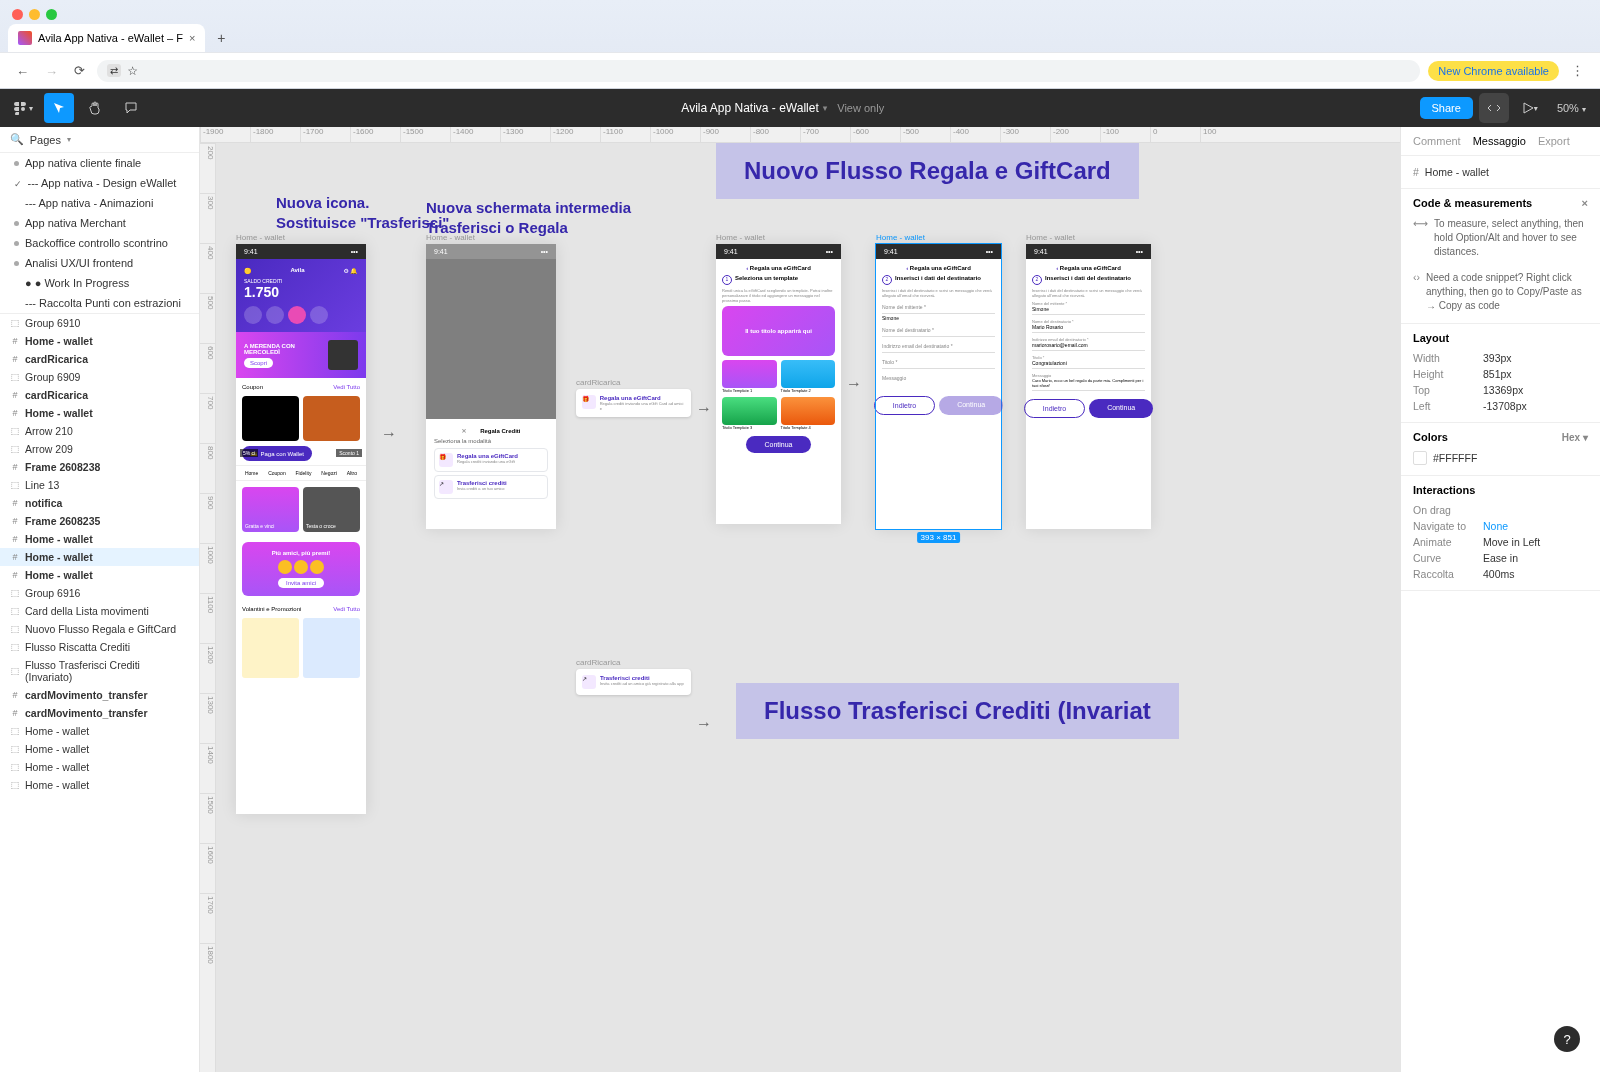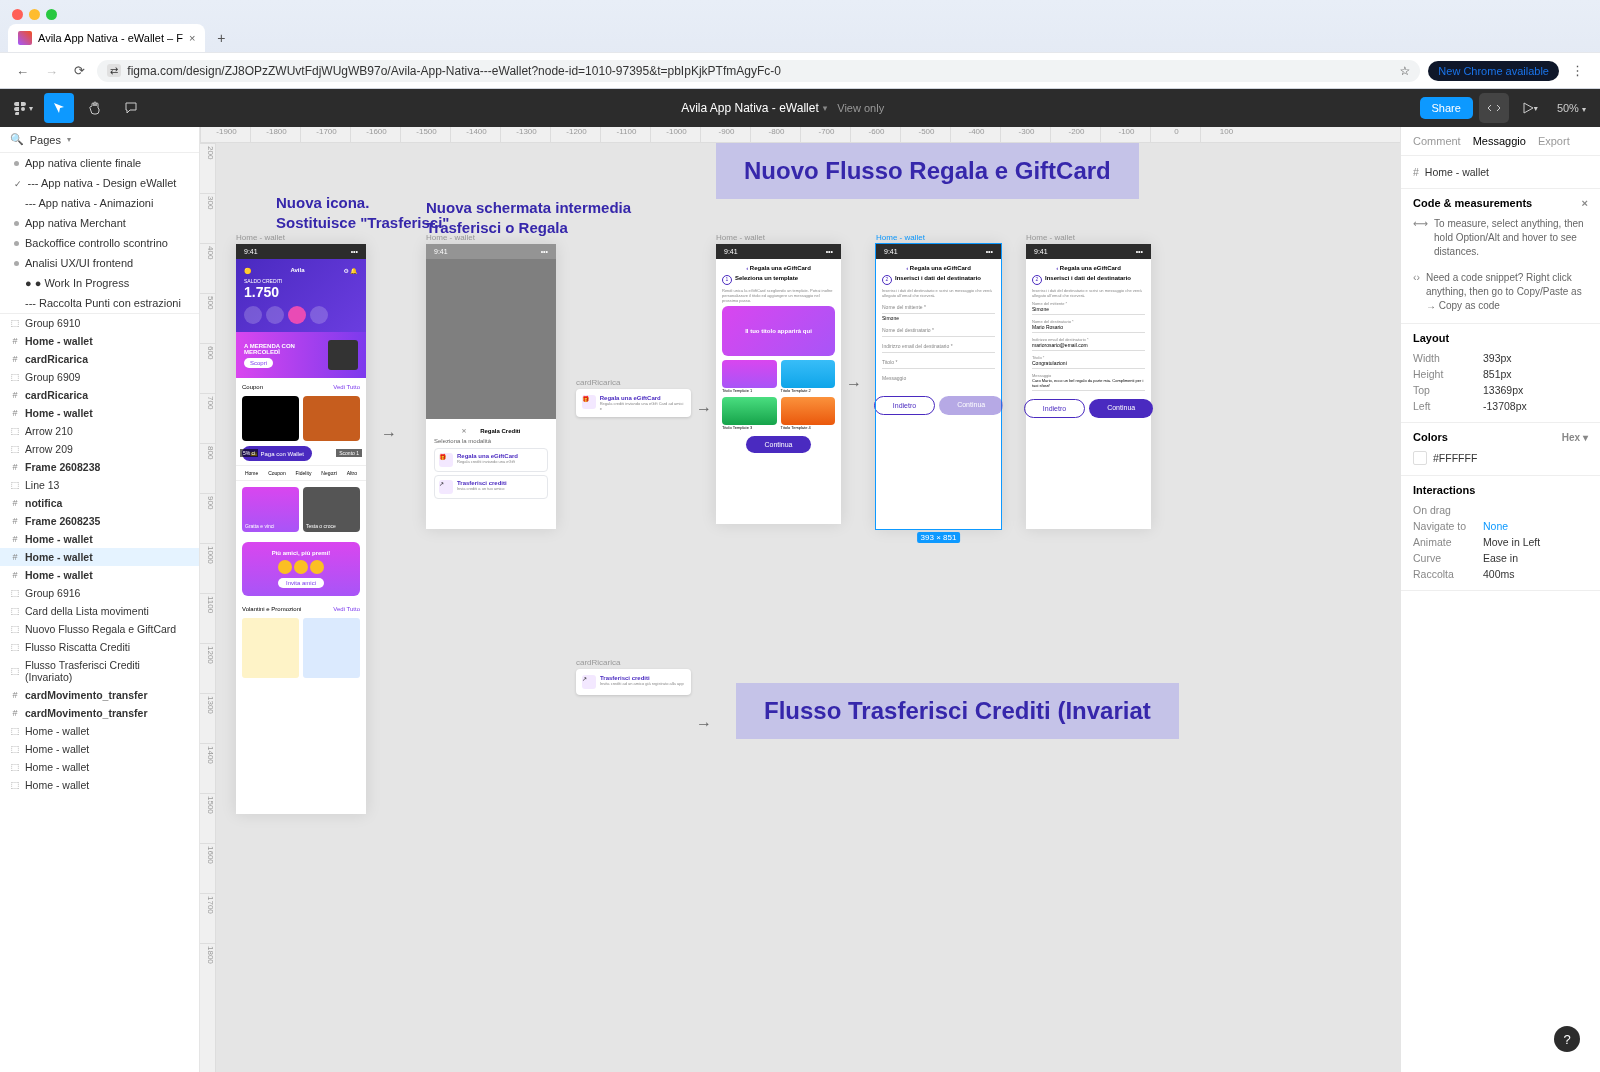--- a/index.html
+++ b/index.html
@@ -11,21 +11,21 @@
 .tl { width: 11px; height: 11px; border-radius: 50%; }
 .tl.red { background: #ff5f57; } .tl.yellow { background: #febc2e; } .tl.green { background: #28c840; }
 .tab-row { display: flex; align-items: center; padding: 0 8px; gap: 4px; }
 .tab { display: flex; align-items: center; gap: 6px; background: #fff; border-radius: 8px 8px 0 0; padding: 7px 10px; font-size: 11px; max-width: 200px; }
 .tab-icon { width: 14px; height: 14px; background: linear-gradient(45deg,#a259ff,#f24e1e); border-radius: 2px; }
 .tab-close { color: #666; cursor: pointer; }
 .new-tab { color: #555; font-size: 14px; padding: 4px 8px; cursor: pointer; }
 .nav-row { display: flex; align-items: center; gap: 8px; padding: 6px 12px; background: #fff; border-top: 1px solid #e5e7eb; }
 .nav-btn { color: #555; font-size: 13px; cursor: pointer; padding: 4px; }
 .url-bar { flex: 1; display: flex; align-items: center; gap: 6px; background: #f1f3f4; border-radius: 14px; padding: 4px 10px; font-size: 12px; color: #333; }
-.chrome-pill { background: #0f172a; color: #1a73e8; font-size: 11px; padding: 4px 10px; border-radius: 14px; }
+.chrome-pill { background: #fde047; color: #1a73e8; font-size: 11px; padding: 4px 10px; border-radius: 14px; }
 
 
 .figma-toolbar { background: #2c2c2c; color: #fff; display: flex; align-items: center; justify-content: space-between; padding: 0 8px; height: 38px; }
 .tb-left, .tb-right, .tb-center { display: flex; align-items: center; gap: 6px; }
 .tb-btn { width: 30px; height: 30px; display: flex; align-items: center; justify-content: center; cursor: pointer; border-radius: 4px; color: #ccc; }
 .tb-btn.active { background: #0d99ff; color: #fff; }
 .doc-title { font-size: 12px; color: #fff; display: flex; align-items: center; gap: 4px; }
 .view-only { color: #999; font-size: 11px; margin-left: 4px; }
 .share-btn { background: #0d99ff; color: #fff; padding: 5px 12px; border-radius: 5px; font-size: 11px; cursor: pointer; }
 .dev-btn { background: #444; border-radius: 5px; padding: 4px 6px; }
@@ -53,21 +53,21 @@
 .rp-section-title { font-size: 11px; font-weight: 600; margin-bottom: 6px; display: flex; justify-content: space-between; align-items: center; }
 .rp-row { display: flex; align-items: center; font-size: 10.5px; color: #333; padding: 2px 0; }
 .rp-label { width: 70px; color: #888; }
 .rp-help { font-size: 10px; color: #666; line-height: 1.4; }
 .swatch { width: 14px; height: 14px; border: 1px solid #ddd; border-radius: 2px; background: #fff; margin-right: 6px; }
 .none-link { color: #0d99ff; }
 
 
 .canvas { flex: 1; background: #e5e5e5; position: relative; overflow: hidden; }
 .ruler-h { position: absolute; top: 0; left: 0; right: 0; height: 16px; background: #f0f0f0; border-bottom: 1px solid #ddd; display: flex; font-size: 8px; color: #999; overflow:hidden; }
-.ruler-tick { width: 50px; text-align: center; padding-left: 2px; border-left: 1px solid #ddd; flex-shrink: 0; }
+.ruler-tick { width: 50px; text-align: left; padding-left: 2px; border-left: 1px solid #ddd; flex-shrink: 0; }
 .ruler-v { position: absolute; top: 16px; left: 0; width: 16px; bottom: 0; background: #f0f0f0; border-right: 1px solid #ddd; display: flex; flex-direction: column; font-size: 8px; color: #999; }
 .ruler-vtick { height: 50px; writing-mode: vertical-rl; padding-top: 2px; border-top: 1px solid #ddd; }
 
 .canvas-content { position: absolute; top: 16px; left: 16px; right: 0; bottom: 0; overflow: auto; }
 
 
 .heading-banner { background: #c5c3e8; color: #3627ab; font-weight: 700; font-size: 24px; padding: 14px 28px; display: inline-block; }
 .frame-label { font-size: 8px; color: #999; margin-bottom: 2px; }
 .frame-label.selected { color: #0d99ff; }
 .frame { background: #fff; box-shadow: 0 0 15px rgba(0,0,0,0.1); position: absolute; }
@@ -99,21 +99,20 @@
       <span class="tab-close">×</span>
     </div>
     <div class="new-tab">+</div>
   </div>
   <div class="nav-row">
     <span class="nav-btn">←</span>
     <span class="nav-btn" style="opacity:.4">→</span>
     <span class="nav-btn">⟳</span>
     <div class="url-bar">
       <span style="font-size:10px;background:#e0e0e0;padding:1px 3px;border-radius:3px">⇄</span>
-      <span style="flex:1;overflow:hidden;white-space:nowrap">figma.com/design/ZJ8OPzZWUvtFdjWUgWB97o/Avila-App-Nativa---eWallet?node-id=1010-97395&amp;t=pbIpKjkPTfmAgyFc-0</span>
       <span>☆</span>
     </div>
     <div class="chrome-pill">New Chrome available</div>
     <span class="nav-btn">⋮</span>
   </div>
 </div>
 
 <div class="figma-toolbar">
   <div class="tb-left">
     <div class="tb-btn">

